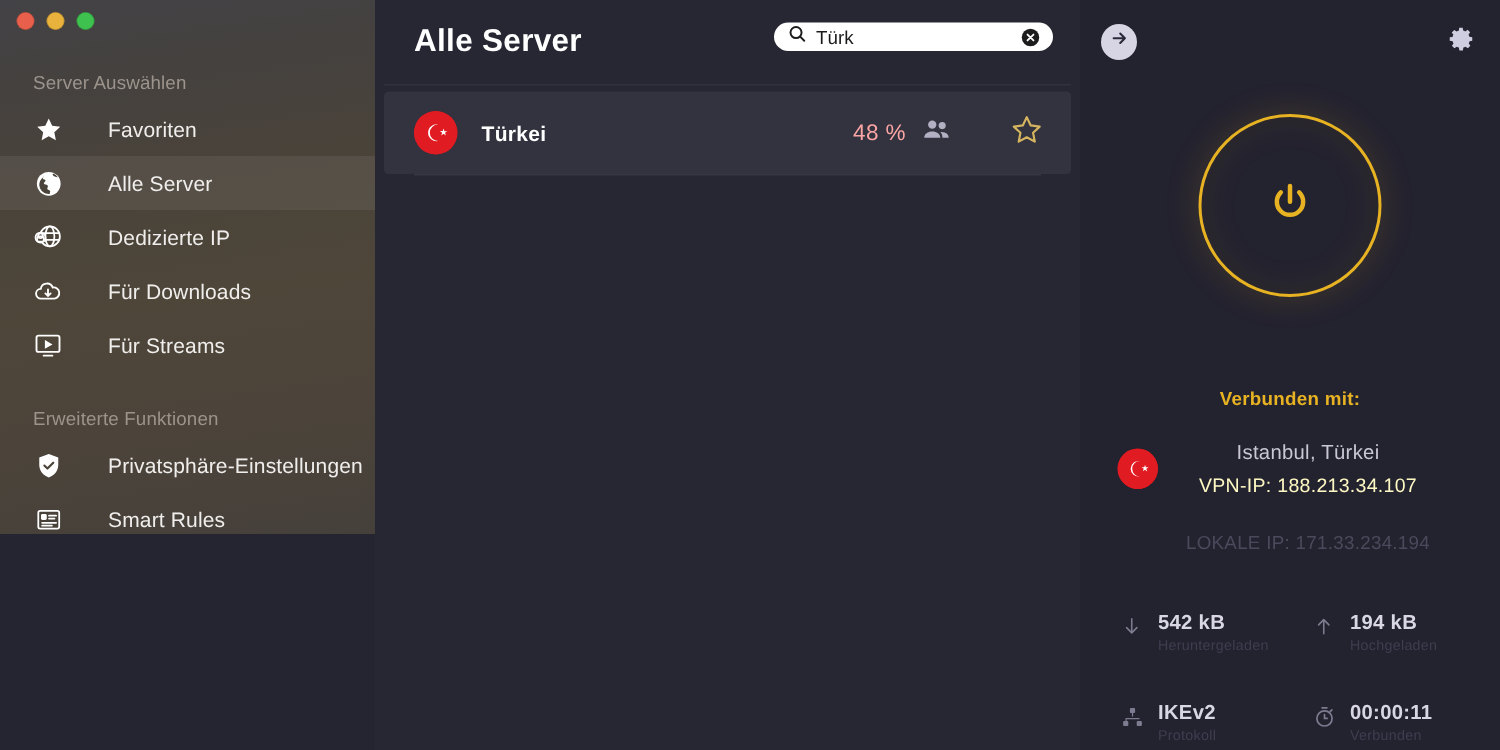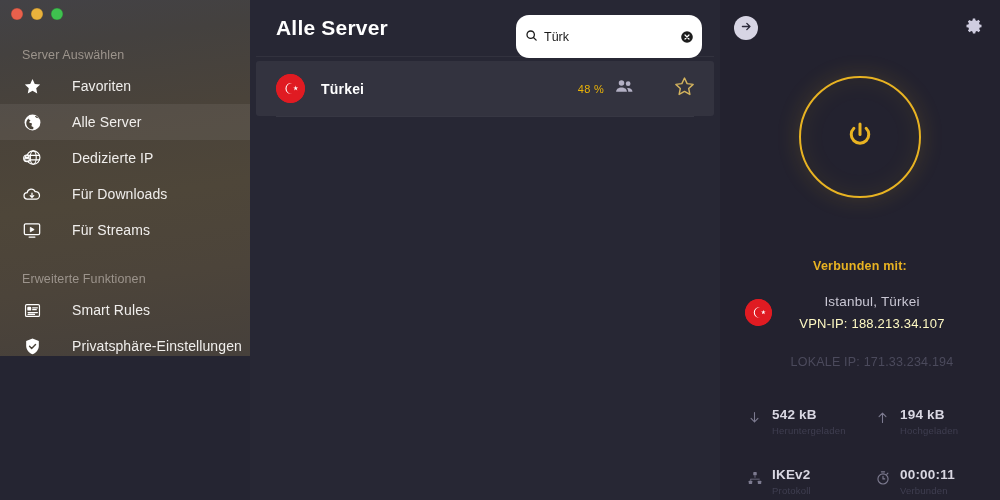--- a/index.html
+++ b/index.html
@@ -43,21 +43,21 @@
 
   
   .main { position:relative; width:470px; height:500px; flex:0 0 470px; background:#272734; }
   .main-top {
     height:56px; display:flex; align-items:center;
     padding:0 0 0 26px; position:relative;
   }
   .main-title { font-size:21px; font-weight:bold; color:#fff; letter-spacing:.2px; }
   .search-wrap {
     position:absolute; left:266px; top:15px;
-    width:186px; height:43px;
+    width:186px; height:19px;
     background:#fff; border-radius:13px;
     display:flex; align-items:center; padding:0 8px 0 9px; gap:6px;
   }
   .search-input {
     flex:1 1 auto; border:0; outline:0; background:transparent;
     font-family:"Liberation Sans", sans-serif;
     font-size:12.5px; color:#1a1a1a; padding:0; min-width:0;
   }
   .search-clear { width:14px; height:14px; flex:0 0 14px; }
 
@@ -69,21 +69,21 @@
     position:relative;
   }
   .row-divider { position:absolute; left:20px; right:20px; bottom:-1px; height:1px; background:rgba(255,255,255,.075); }
   .flag {
     width:29px; height:29px; border-radius:50%; flex:0 0 29px;
     background:#e01b22; position:relative; overflow:hidden;
   }
   .flag svg { position:absolute; inset:0; }
   .row-name { font-size:14px; font-weight:bold; color:#fff; margin-left:16px; letter-spacing:.2px; }
   .row-right { margin-left:auto; display:flex; align-items:center; gap:11px; }
-  .row-pct { font-size:11px; color:#eab308; letter-spacing:.3px; }
+  .row-pct { font-size:15px; color:#fca5a5; letter-spacing:.3px; }
   .star-btn { margin-left:28px; }
 
   
   .right { position:relative; width:280px; height:500px; flex:0 0 280px; background:#23222f; }
   .back-btn {
     position:absolute; left:14px; top:16px;
     width:24px; height:24px; border-radius:50%;
     background:#d7d5e4; display:flex; align-items:center; justify-content:center;
   }
   .gear-btn { position:absolute; right:13px; top:15px; width:26px; height:26px; display:flex; align-items:center; justify-content:center; }
@@ -192,37 +192,37 @@
       </span>
       <span class="sb-label">Für Streams</span>
     </div>
 
     <div style="height:14px"></div>
 
     <div class="section-head">Erweiterte Funktionen</div>
 
     <div class="sb-item">
       <span class="sb-icon">
+        <svg width="19" height="19" viewBox="0 0 24 24">
+          <path fill="#fff" d="M12 2l8 3v6.2c0 5-3.4 9.2-8 10.6-4.6-1.4-8-5.6-8-10.6V5z"></path>
+          <path d="M8.3 11.8l2.6 2.6 4.9-5" fill="none" stroke="#4a4339" stroke-width="1.8" stroke-linecap="round" stroke-linejoin="round"></path>
+        </svg>
+      </span>
+      <span class="sb-label">Privatsphäre-Einstellungen</span>
+    </div>
+
+    <div class="sb-item">
+      <span class="sb-icon">
         <svg width="19" height="19" viewBox="0 0 24 24" fill="none" stroke="#fff" stroke-width="1.5">
           <rect x="3.2" y="4.5" width="17.6" height="15" rx="1.6"></rect>
           <rect x="6.2" y="8" width="3.4" height="3.4" rx=".5" fill="#fff"></rect>
           <path d="M12.2 8.6h6M12.2 11h4.6M6.4 14.6h11.8M6.4 17h8.2" stroke-linecap="round"></path>
         </svg>
       </span>
       <span class="sb-label">Smart Rules</span>
-    </div>
-
-    <div class="sb-item">
-      <span class="sb-icon">
-        <svg width="19" height="19" viewBox="0 0 24 24">
-          <path fill="#fff" d="M12 2l8 3v6.2c0 5-3.4 9.2-8 10.6-4.6-1.4-8-5.6-8-10.6V5z"></path>
-          <path d="M8.3 11.8l2.6 2.6 4.9-5" fill="none" stroke="#4a4339" stroke-width="1.8" stroke-linecap="round" stroke-linejoin="round"></path>
-        </svg>
-      </span>
-      <span class="sb-label">Privatsphäre-Einstellungen</span>
     </div>
   </div>
 
   <div class="main">
 
     <div class="main-top">
       <div class="main-title">Alle Server</div>
 
       <div class="search-wrap">
         <span>

